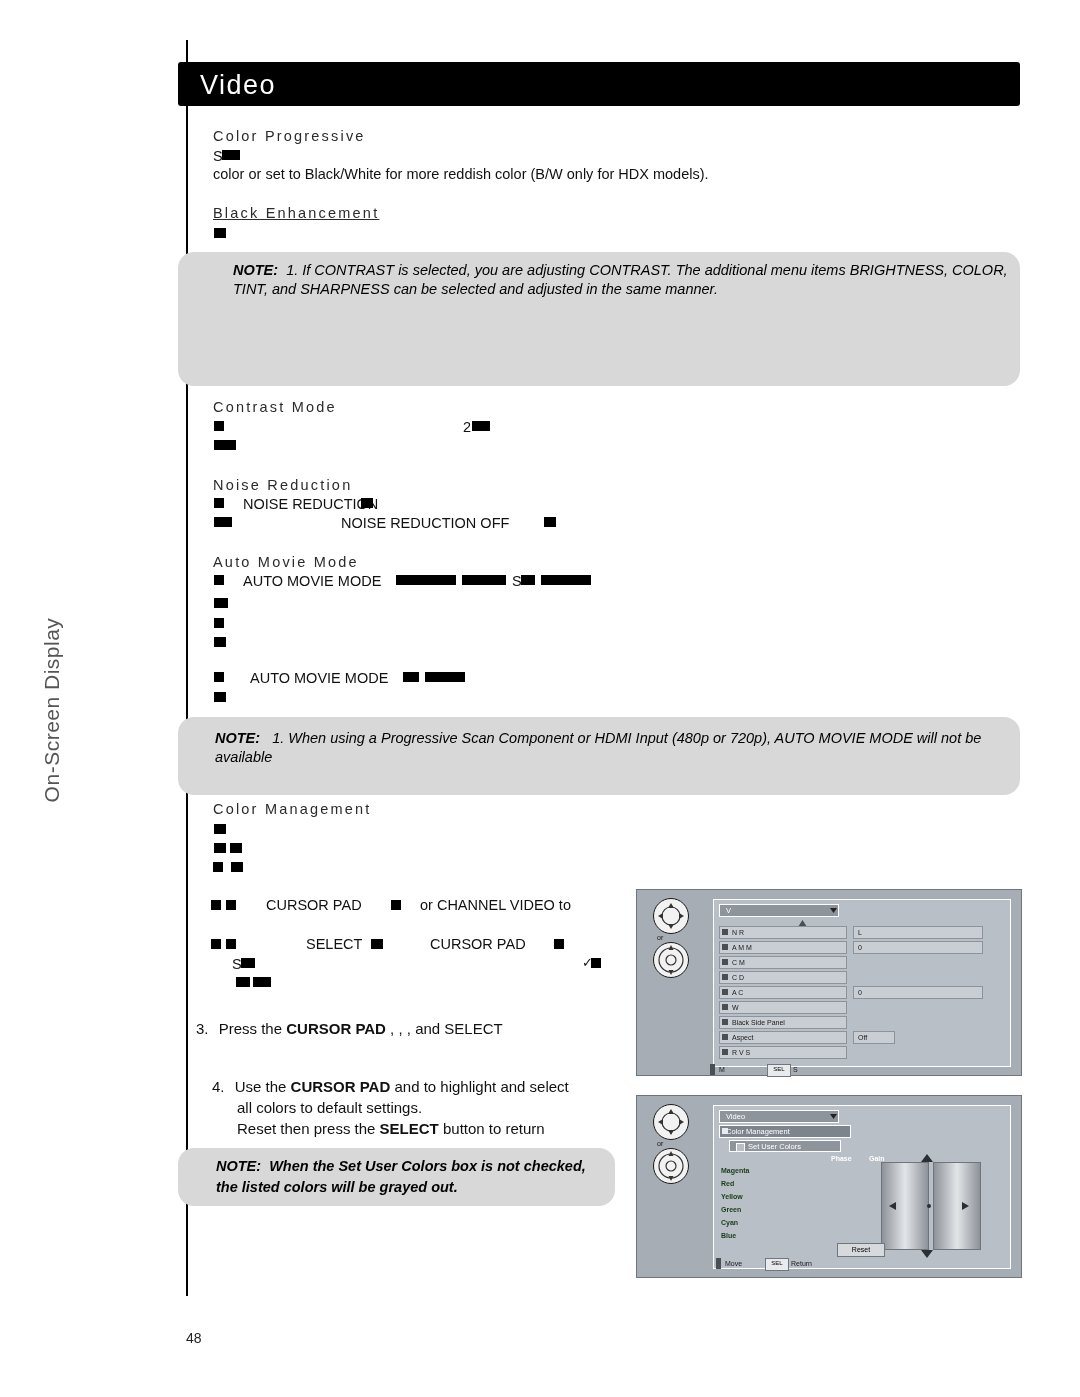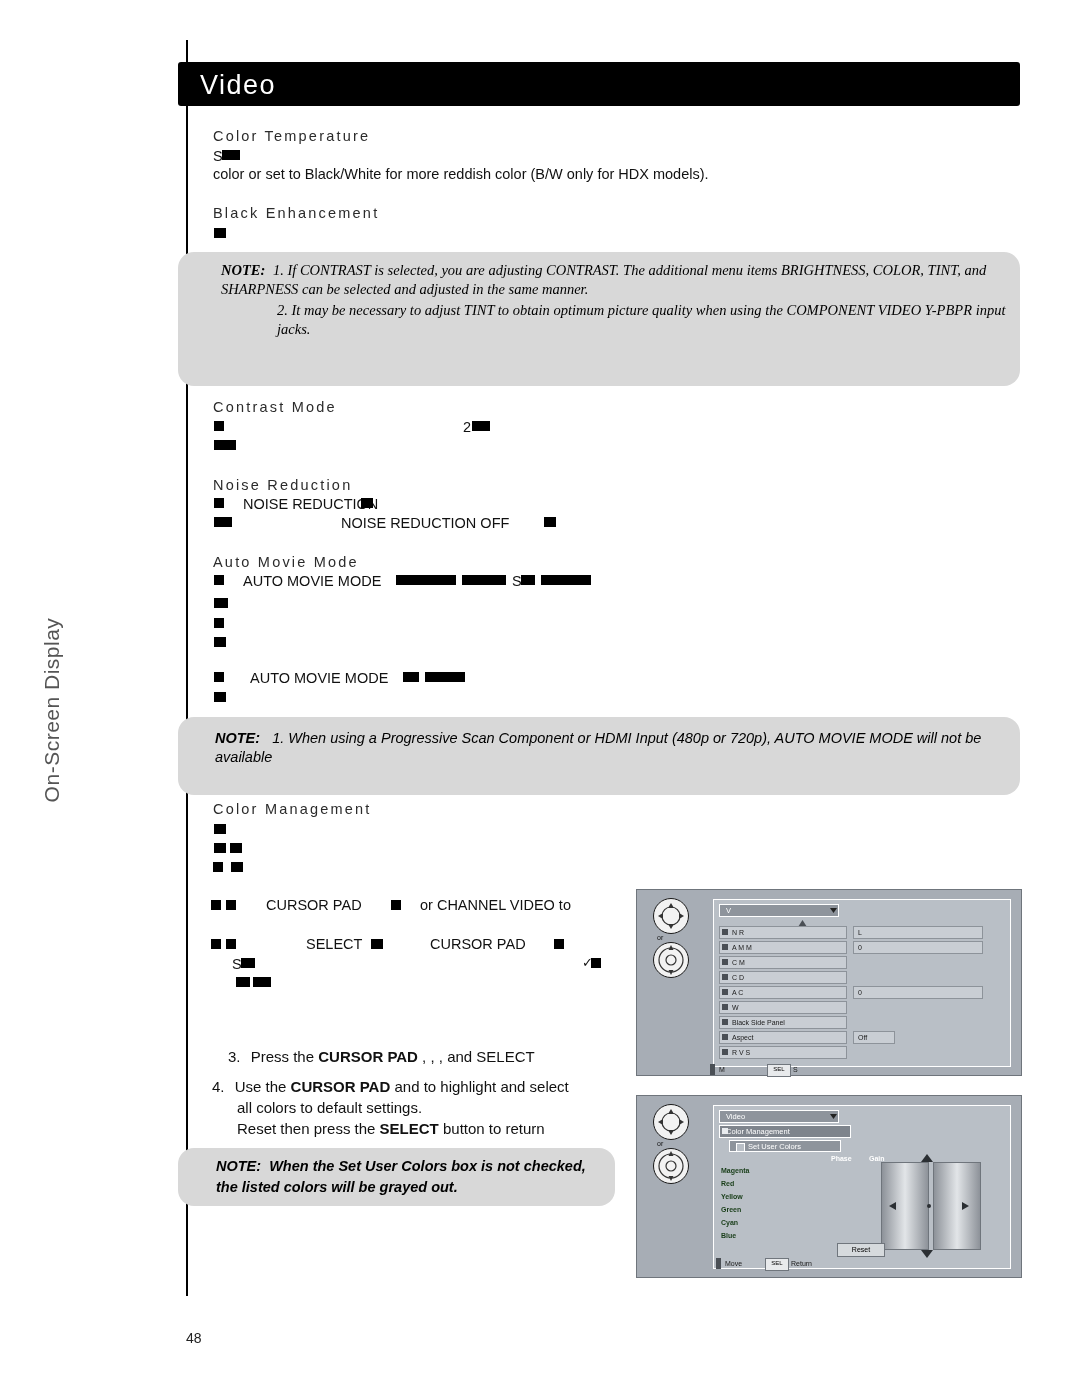--- a/index.html
+++ b/index.html
@@ -202,33 +202,32 @@
 </style>
 </head>
 <body>
 
 <div class="spine-line"></div>
 <div class="sidebar-tab">On-Screen Display</div>
 
 <div class="header-bar"></div>
 <div class="header-title">Video</div>
 
-<div class="sec-head" style="left:213px; top:128px;">Color Temperature</div>
+<div class="sec-head" style="left:213px; top:128px;">Color Progressive</div>
 <div class="body-text" style="left:213px; top:148px;">S</div>
 <div class="blk" style="left:222px; top:150px; width:18px; height:10px;"></div>
 <div class="body-text" style="left:213px; top:166px;">color or set to Black/White for more reddish color (B/W only for HDX models).</div>
 
-<div class="sec-head" style="left:213px; top:205px;">Black Enhancement</div>
+<div class="sec-head" style="left:213px; top:205px;text-decoration:underline;">Black Enhancement</div>
 <div class="blk" style="left:214px; top:228px; width:12px; height:10px;"></div>
 
 <div class="note-box" style="left:178px; top:252px; width:842px; height:134px;"></div>
-<div class="note-inner" style="left:221px; top:261px; width:790px;font-family:Liberation Serif, serif;">
+<div class="note-inner" style="left:233px; top:261px; width:790px;">
   <span class="note-label">NOTE:</span>
   <span style="display:inline-block; width:4px;"></span><span>1.  If CONTRAST is selected, you are adjusting CONTRAST. The additional menu items BRIGHTNESS, COLOR, TINT, and SHARPNESS can be selected and adjusted in the same manner.</span>
-  <div style="margin-top:2px; padding-left:56px;">2.  It may be necessary to adjust TINT to obtain optimum picture quality when using the COMPONENT VIDEO Y-PBPR input jacks.</div>
 </div>
 
 <div class="sec-head" style="left:213px; top:399px;">Contrast Mode</div>
 <div class="blk" style="left:214px; top:421px; width:10px; height:10px;"></div>
 <div class="body-text" style="left:463px; top:419px;">2</div>
 <div class="blk" style="left:472px; top:421px; width:18px; height:10px;"></div>
 <div class="blk" style="left:214px; top:440px; width:22px; height:10px;"></div>
 
 <div class="sec-head" style="left:213px; top:477px;">Noise Reduction</div>
 <div class="blk" style="left:214px; top:498px; width:10px; height:10px;"></div>
@@ -282,21 +281,21 @@
 <div class="body-text" style="left:430px; top:936px;">CURSOR PAD</div>
 <div class="blk" style="left:554px; top:939px; width:10px; height:10px;"></div>
 
 <div class="body-text" style="left:232px; top:956px;">S</div>
 <div class="blk" style="left:241px; top:958px; width:14px; height:10px;"></div>
 <div class="body-text" style="left:582px; top:955px; font-size:13px;">✓</div>
 <div class="blk" style="left:591px; top:958px; width:10px; height:10px;"></div>
 <div class="blk" style="left:236px; top:977px; width:14px; height:10px;"></div>
 <div class="blk" style="left:253px; top:977px; width:18px; height:10px;"></div>
 
-<div class="step" style="left:228px; top:1018px; width:430px;margin-top:28px;">
+<div class="step" style="left:196px; top:1018px; width:430px;">
   <span>3.</span>
   <span style="display:inline-block;width:6px;"></span><span>Press  the </span><b>CURSOR PAD</b><span>  ,    ,    ,    and SELECT</span>
 </div>
 
 <div class="step" style="left:212px; top:1076px; width:440px;">
   <span>4.</span>
   <span style="display:inline-block;width:6px;"></span><span>Use  the </span><b>CURSOR PAD</b><span>    and     to highlight and select</span>
   <div style="padding-left:25px;">all colors to default settings.</div>
   <div style="padding-left:25px;"><span> Reset  then press the </span><b>SELECT</b><span> button to return</span></div>
 </div>

